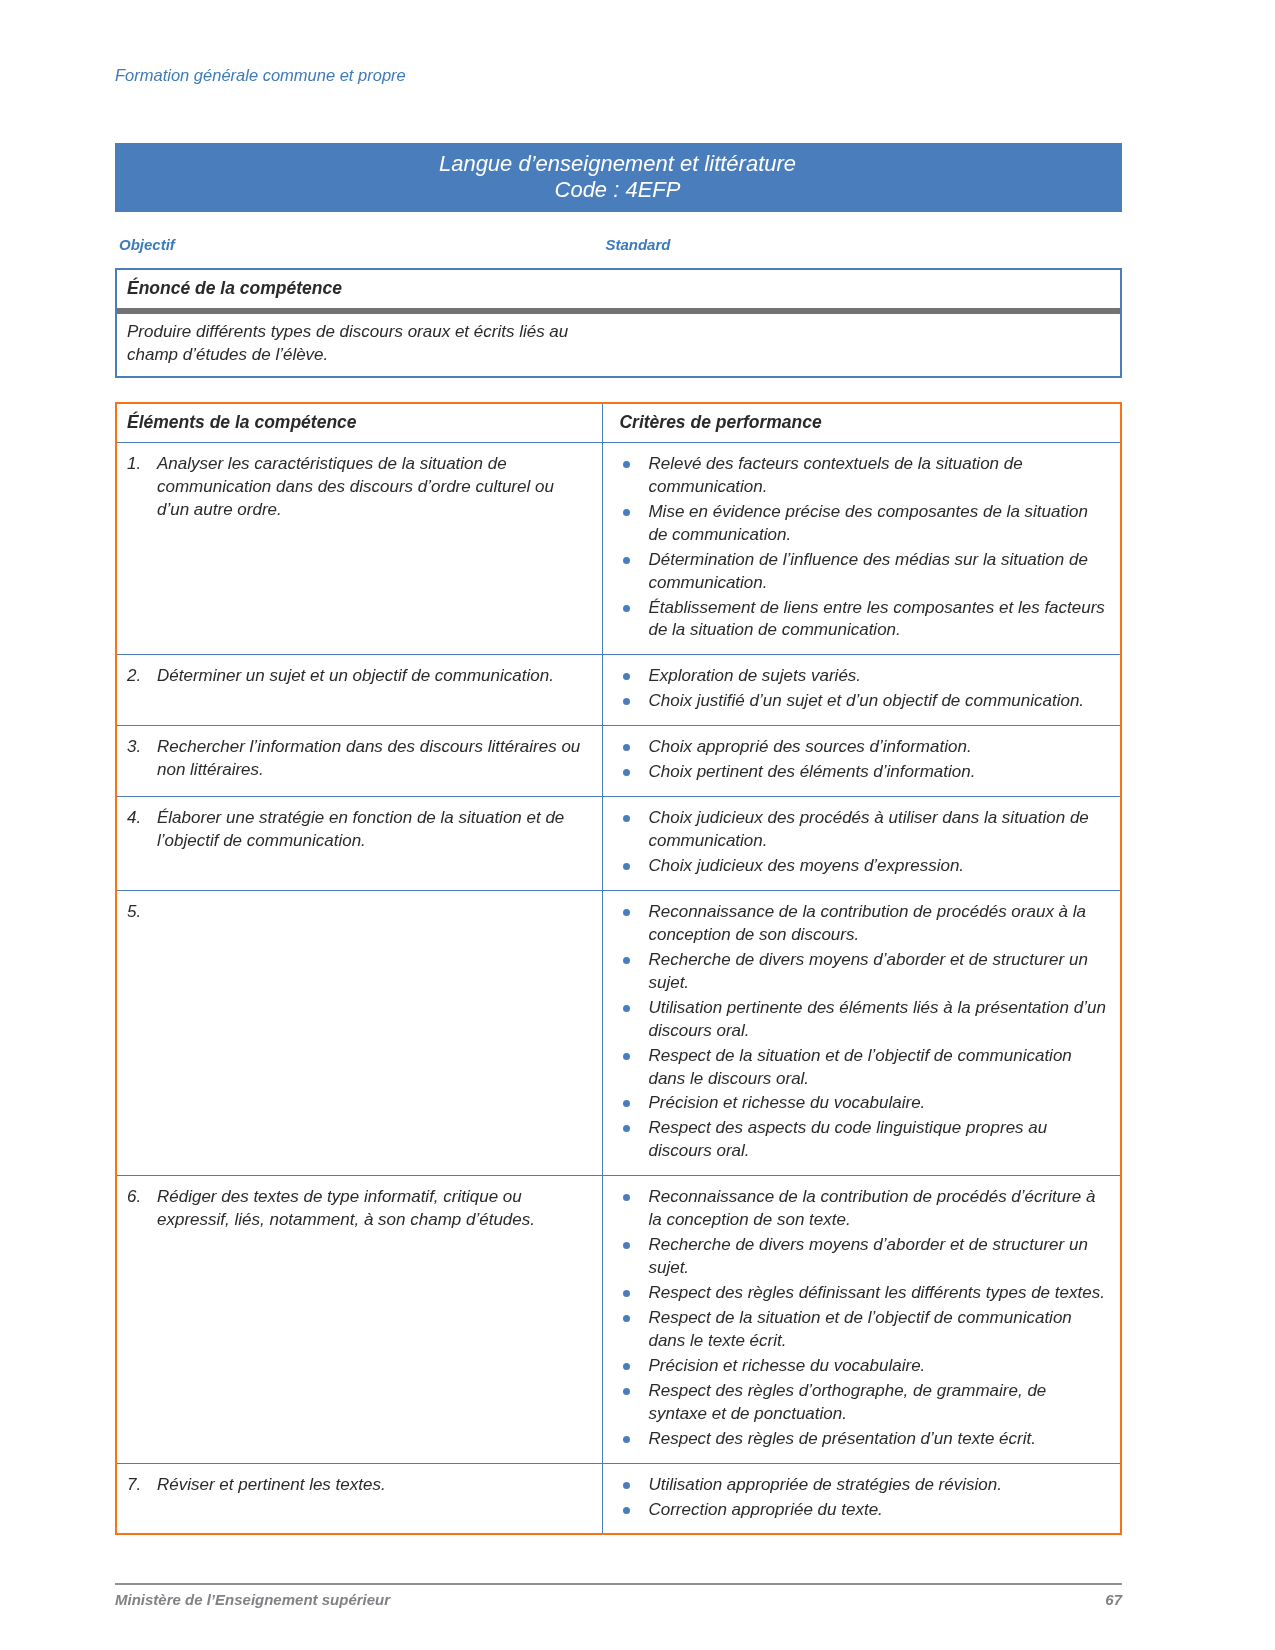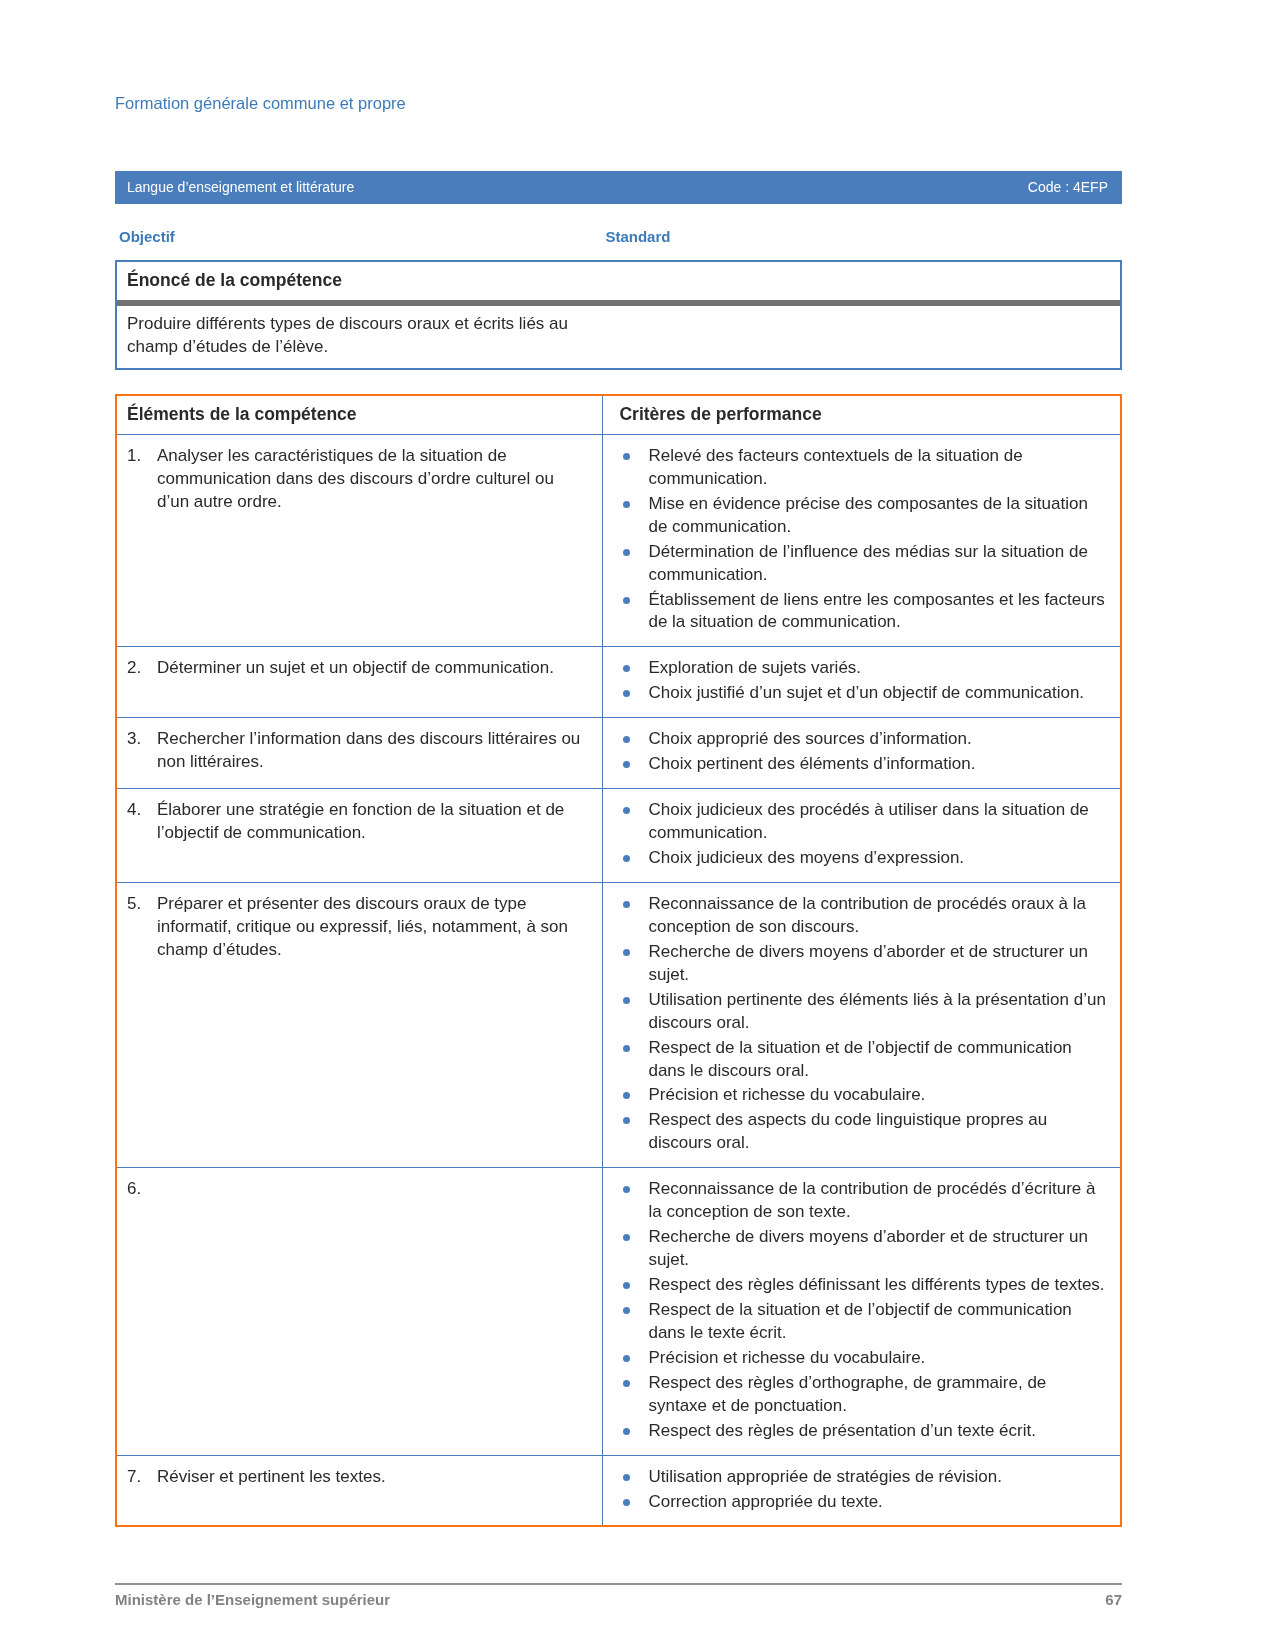--- a/index.html
+++ b/index.html
@@ -9,36 +9,38 @@
     min-height: 1650px;
     font-family: "Liberation Sans", sans-serif;
     color: #2a2a2a;
     display: flex;
     flex-direction: column;
   }
   .page {
     flex: 1;
     display: flex;
     flex-direction: column;
-    padding: 94px 153px 42px 115px;
+    padding: 66px 153px 42px 115px;
+    font-style: italic;
   }
   .breadcrumb {
     color: #3d7ab8;
     font-size: 16.5px;
     margin-bottom: 58px;
   }
   .header-bar {
     background: #4a7dbc;
     color: #ffffff;
     display: flex;
     justify-content: space-between;
     align-items: center;
     padding: 8px 14px 9px 12px;
-    font-size: 14px;
+    font-size: 22px;
     margin-bottom: 18px;
+    flex-direction: column;
   }
   .col-headings {
     display: flex;
     margin: 6px 0 14px 4px;
   }
   .col-headings .left { width: 48.5%; }
   .col-headings .heading {
     color: #3d7ab8;
     font-weight: bold;
     font-size: 15px;
@@ -242,21 +244,20 @@
                 <span class="bullet"></span>
                 <span class="criteria-text">Choix judicieux des moyens d’expression.</span>
               </li>
             </ul>
     </div>
   </div>
 
   <div class="t-row">
     <div class="element-cell">
       <span class="element-number">5.</span>
-      <span class="element-text">Préparer et présenter des discours oraux de type informatif, critique ou expressif, liés, notamment, à son champ d’études.</span>
     </div>
     <div class="criteria-cell">
       <ul class="criteria-list">
               <li>
                 <span class="bullet"></span>
                 <span class="criteria-text">Reconnaissance de la contribution de procédés oraux à la conception de son discours.</span>
               </li>
               <li>
                 <span class="bullet"></span>
                 <span class="criteria-text">Recherche de divers moyens d’aborder et de structurer un sujet.</span>
@@ -277,20 +278,21 @@
                 <span class="bullet"></span>
                 <span class="criteria-text">Respect des aspects du code linguistique propres au discours oral.</span>
               </li>
             </ul>
     </div>
   </div>
 
   <div class="t-row">
     <div class="element-cell">
       <span class="element-number">6.</span>
+      <span class="element-text">Rédiger des textes de type informatif, critique ou expressif, liés, notamment, à son champ d’études.</span>
     </div>
     <div class="criteria-cell">
       <ul class="criteria-list">
               <li>
                 <span class="bullet"></span>
                 <span class="criteria-text">Reconnaissance de la contribution de procédés d’écriture à la conception de son texte.</span>
               </li>
               <li>
                 <span class="bullet"></span>
                 <span class="criteria-text">Recherche de divers moyens d’aborder et de structurer un sujet.</span>

